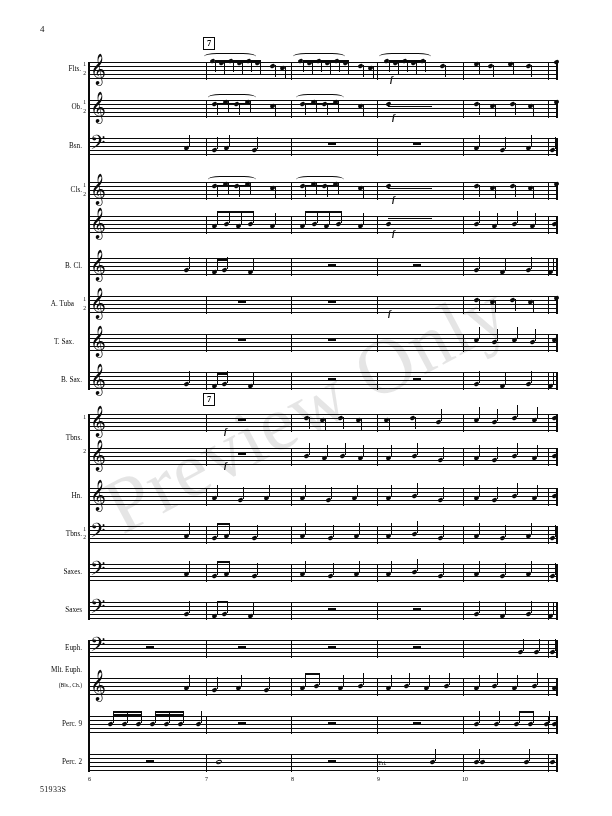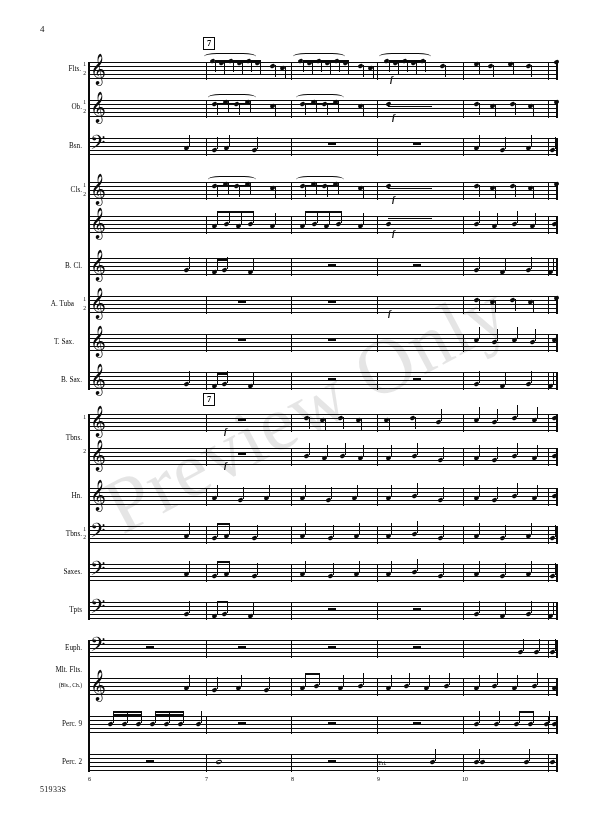--- a/index.html
+++ b/index.html
@@ -865,21 +865,21 @@
       <div class="rest-w" style="left:325px; top:6px"></div>
       <div class="nh" style="left:386px; top:10px"></div>
         <div class="stem" style="left:391px; top:-1px"></div>
       <div class="nh" style="left:412px; top:12px"></div>
         <div class="stem" style="left:417px; top:1px"></div>
       <div class="nh" style="left:438px; top:10px"></div>
         <div class="stem" style="left:443px; top:-1px"></div>
       <div class="nh" style="left:460px; top:12px"></div>
         <div class="stem" style="left:465px; top:1px"></div>
     </div>
-    <div class="instlabel" style="left:22px; top:606px">Tpts</div>
+    <div class="instlabel" style="left:22px; top:606px">Saxes</div>
 
     <div class="staff" style="top:640px">
       <div class="lines">
           <i></i>
           <i></i>
           <i></i>
           <i></i>
           <i></i>
         </div>
       <div class="clef bass">𝄢</div>
@@ -947,21 +947,21 @@
       <div class="nh" style="left:386px; top:8px"></div>
         <div class="stem" style="left:391px; top:-3px"></div>
       <div class="nh" style="left:404px; top:6px"></div>
         <div class="stem" style="left:409px; top:-5px"></div>
       <div class="nh" style="left:424px; top:8px"></div>
         <div class="stem" style="left:429px; top:-3px"></div>
       <div class="nh" style="left:444px; top:6px"></div>
         <div class="stem" style="left:449px; top:-5px"></div>
       <div class="nh" style="left:464px; top:8px"></div>
     </div>
-    <div class="instlabel" style="left:22px; top:666px">Mlt. Flts.</div>
+    <div class="instlabel" style="left:22px; top:666px">Mlt. Euph.</div>
     <div class="instlabel small" style="left:22px; top:682px">(Bls., Ch.)</div>
 
     <div class="staff" style="top:716px">
       <div class="lines">
           <i></i>
           <i></i>
           <i></i>
           <i></i>
           <i></i>
         </div>

